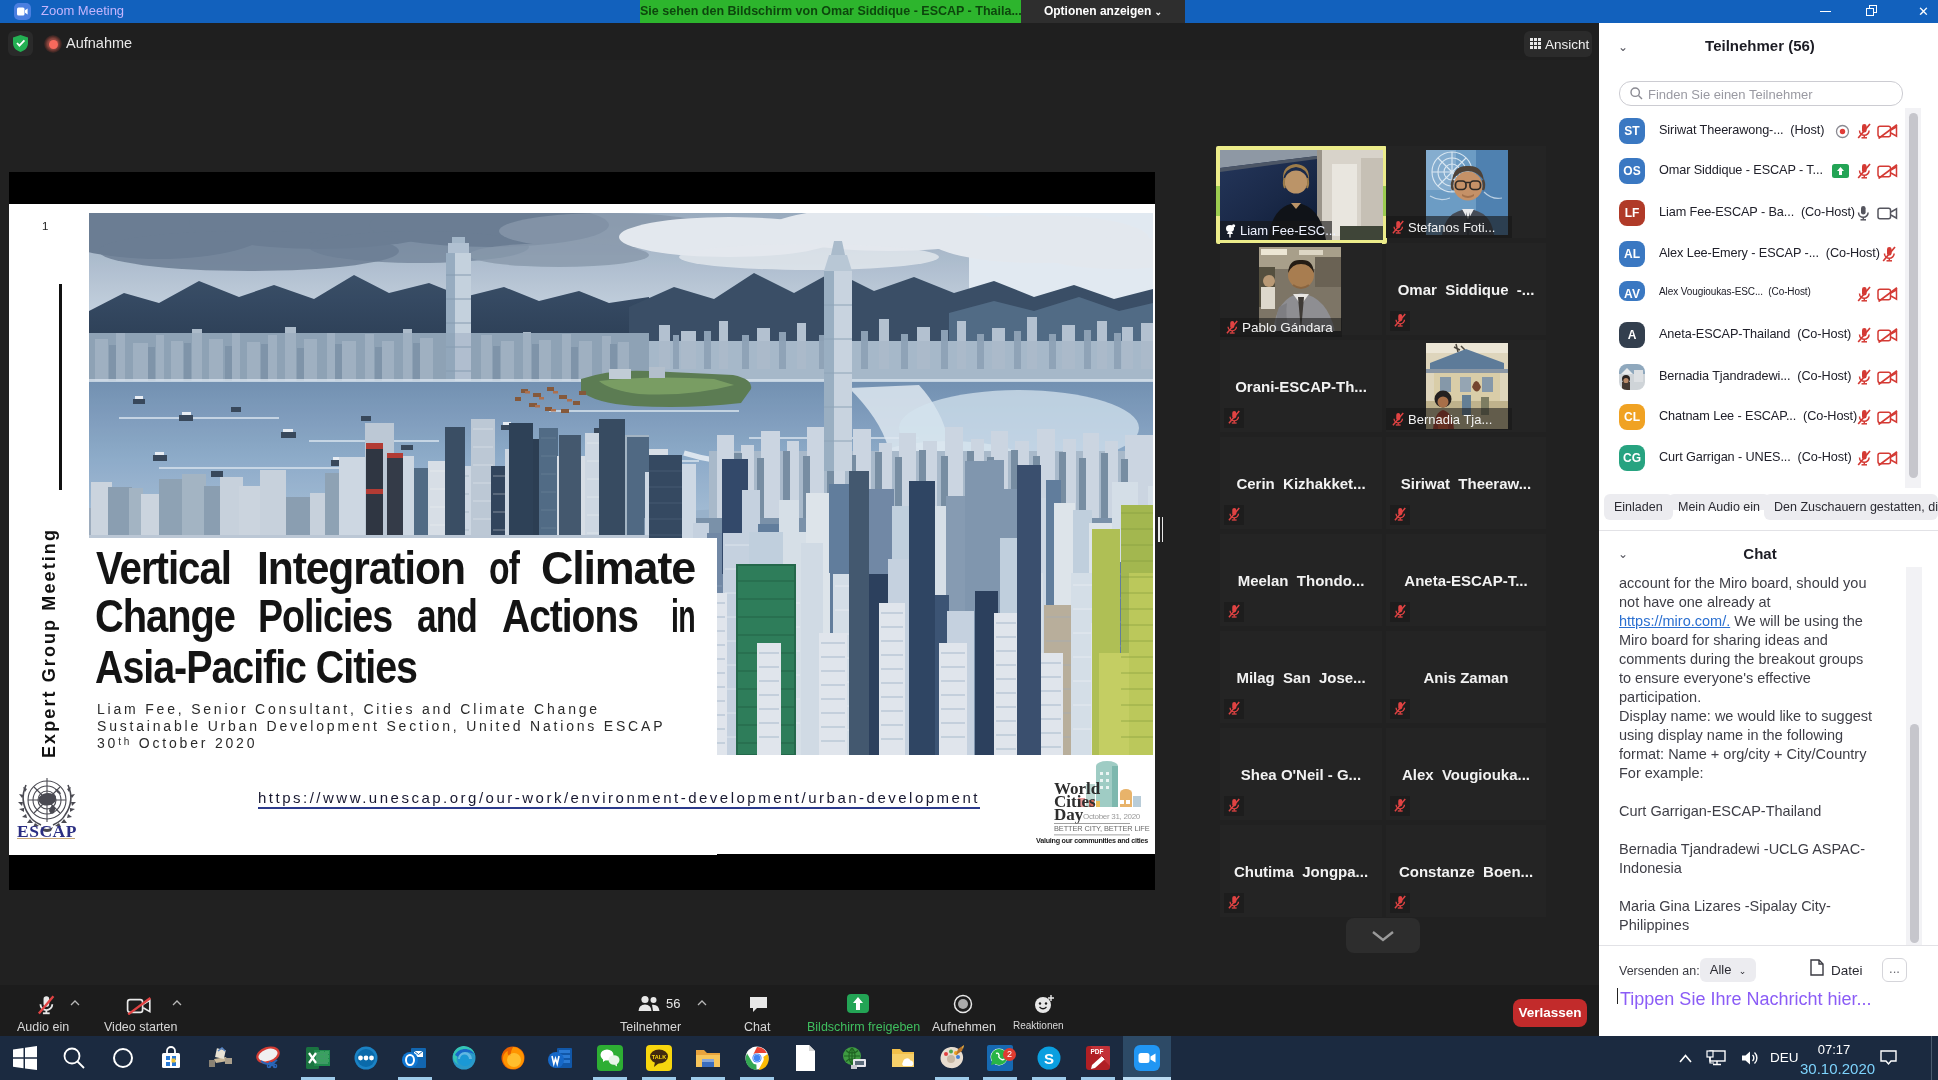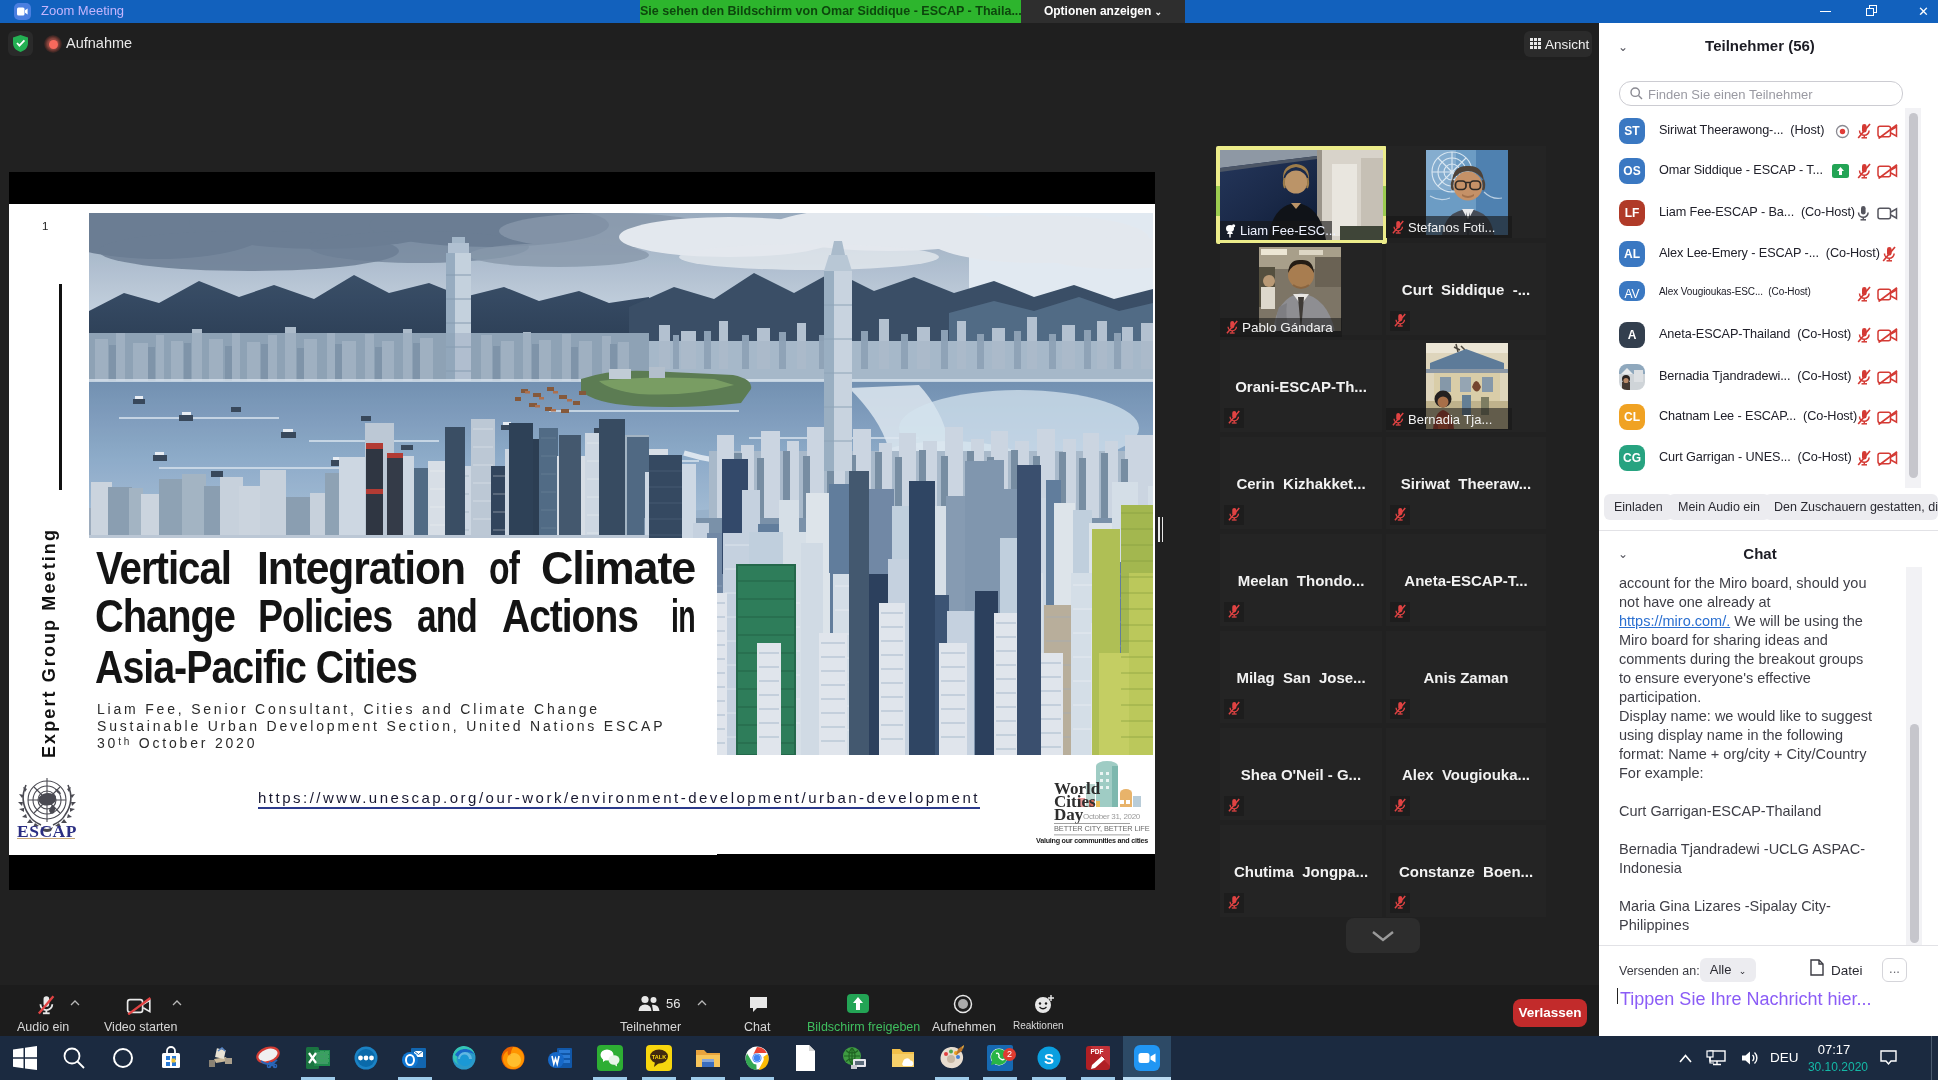--- a/index.html
+++ b/index.html
@@ -735,21 +735,21 @@
 <text x="49" y="59" font-family="Liberation Sans" font-size="8" fill="#9a9a9a" letter-spacing="-0.3">October 31, 2020</text>
 <rect x="20" y="63" width="76" height="0.8" fill="#8a8a8a"></rect>
 <text x="20" y="71" font-family="Liberation Sans" font-size="7.4" fill="#6a6a6a" letter-spacing="-0.1">BETTER CITY, BETTER LIFE</text>
 <rect x="20" y="74.5" width="76" height="0.8" fill="#8a8a8a"></rect>
 <text x="2" y="83" font-family="Liberation Sans" font-size="7.2" font-weight="bold" fill="#1a1a1a" letter-spacing="-0.25">Valuing our communities and cities</text>
 </svg>
 </div>
 
 <div id="tiles">
     <div class="abs" style="left:1386px;top:243px;width:160px;height:92px;background:#242424"></div>
-    <div class="abs" style="left:1386px;top:281px;width:160px;text-align:center;font-size:15px;font-weight:bold;color:#f2f2f2;white-space:pre">Curt  Siddique  -...</div>
+    <div class="abs" style="left:1386px;top:281px;width:160px;text-align:center;font-size:15px;font-weight:bold;color:#f2f2f2;white-space:pre">Omar  Siddique  -...</div>
     <div class="abs" style="left:1390px;top:311px;width:20px;height:20px;background:#1d1d1d"></div>
     <svg class="abs" style="left:1393px;top:313px" width="14" height="15" viewBox="0 0 16 17">
       <rect x="6" y="1" width="4.6" height="8.5" rx="2.3" fill="#e04343"></rect>
       <path d="M3.5 7.5 a4.8 4.8 0 0 0 9.6 0" fill="none" stroke="#e04343" stroke-width="1.5"></path>
       <line x1="8.3" y1="12.3" x2="8.3" y2="14.6" stroke="#e04343" stroke-width="1.5"></line>
       <line x1="5.5" y1="14.8" x2="11" y2="14.8" stroke="#e04343" stroke-width="1.5"></line>
       <line x1="2.2" y1="15" x2="14" y2="1" stroke="#e04343" stroke-width="1.7"></line>
     </svg>
     <div class="abs" style="left:1220px;top:340px;width:162px;height:92px;background:#242424"></div>
     <div class="abs" style="left:1220px;top:378px;width:162px;text-align:center;font-size:15px;font-weight:bold;color:#f2f2f2;white-space:pre">Orani-ESCAP-Th...</div>
@@ -1120,21 +1120,21 @@
       </svg>
       <div class="abs" style="left:1619px;top:241px;width:26px;height:26px;border-radius:8px;background:#3a78c2;color:#fff;font-size:12px;font-weight:bold;text-align:center;line-height:26px">AL</div>
       <div class="abs" style="left:1659px;top:246px;font-size:12.7px;letter-spacing:-0.1px;color:#20202a;white-space:nowrap">Alex Lee-Emery - ESCAP -...&nbsp; (Co-Host)</div>
       <svg class="abs" style="left:1881px;top:246px" width="16" height="17" viewBox="0 0 16 17">
         <rect x="6" y="1" width="4.6" height="8.5" rx="2.3" fill="#d43a34"></rect>
         <path d="M3.5 7.5 a4.8 4.8 0 0 0 9.6 0" fill="none" stroke="#d43a34" stroke-width="1.5"></path>
         <line x1="8.3" y1="12.3" x2="8.3" y2="14.6" stroke="#d43a34" stroke-width="1.5"></line>
         <line x1="5.5" y1="14.8" x2="11" y2="14.8" stroke="#d43a34" stroke-width="1.5"></line>
         <line x1="2.2" y1="15" x2="14" y2="1" stroke="#d43a34" stroke-width="1.7"></line>
       </svg>
-      <div class="abs" style="left:1619px;top:281px;width:26px;height:20px;border-radius:8px;background:#3a78c2;color:#fff;font-size:12px;font-weight:normal;text-align:center;line-height:26px">AV</div>
+      <div class="abs" style="left:1619px;top:281px;width:26px;height:20px;border-radius:8px;background:#3a78c2;color:#fff;font-size:12px;font-weight:bold;text-align:center;line-height:26px">AV</div>
       <div class="abs" style="left:1659px;top:286px;font-size:10px;letter-spacing:-0.1px;color:#20202a;white-space:nowrap">Alex Vougioukas-ESC...&nbsp; (Co-Host)</div>
       <svg class="abs" style="left:1856px;top:286px" width="16" height="17" viewBox="0 0 16 17">
         <rect x="6" y="1" width="4.6" height="8.5" rx="2.3" fill="#d43a34"></rect>
         <path d="M3.5 7.5 a4.8 4.8 0 0 0 9.6 0" fill="none" stroke="#d43a34" stroke-width="1.5"></path>
         <line x1="8.3" y1="12.3" x2="8.3" y2="14.6" stroke="#d43a34" stroke-width="1.5"></line>
         <line x1="5.5" y1="14.8" x2="11" y2="14.8" stroke="#d43a34" stroke-width="1.5"></line>
         <line x1="2.2" y1="15" x2="14" y2="1" stroke="#d43a34" stroke-width="1.7"></line>
       </svg>
       <svg class="abs" style="left:1877px;top:287px" width="21" height="15" viewBox="0 0 21 15">
         <rect x="1" y="2.2" width="12.5" height="10.6" rx="2" fill="none" stroke="#d43a34" stroke-width="1.5"></rect>
@@ -1204,21 +1204,21 @@
         <rect x="1" y="2.2" width="12.5" height="10.6" rx="2" fill="none" stroke="#d43a34" stroke-width="1.5"></rect>
         <path d="M14 6 L19.5 2.8 V12.2 L14 9" fill="none" stroke="#d43a34" stroke-width="1.5"></path>
         <line x1="1.5" y1="14.5" x2="20" y2="0.8" stroke="#d43a34" stroke-width="1.7"></line>
       </svg>
     </div>
 
 <div class="abs" style="left:1905px;top:108px;width:16px;height:380px;background:#f2f2f5"></div>
 <div class="abs" style="left:1908.5px;top:113px;width:9px;height:365px;background:#c6c6cc;border-radius:5px"></div>
 
 <div class="abs" style="left:1604px;top:494px;height:26px;padding:0 10px;background:#ececf0;border-radius:6px;font-size:12.5px;color:#2a2a32;line-height:26px">Einladen</div>
-<div class="abs" style="left:1668px;top:494px;height:26px;padding:0 10px;background:#ececf0;border-radius:6px;font-size:12.5px;color:#2a2a32;line-height:26px">Mein Audio ein</div>
+<div class="abs" style="left:1668px;top:494px;height:16px;padding:0 10px;background:#ececf0;border-radius:6px;font-size:12.5px;color:#2a2a32;line-height:26px">Mein Audio ein</div>
 <div class="abs" style="left:1764px;top:494px;height:26px;padding:0 10px;background:#ececf0;border-radius:6px;font-size:12.5px;color:#2a2a32;line-height:26px;white-space:nowrap;width:174px;overflow:hidden">Den Zuschauern gestatten, di</div>
 
 <div class="abs" style="left:1599px;top:530px;width:339px;height:1px;background:#e2e2e6"></div>
 
 <div class="abs" style="left:1618px;top:547px;color:#55555e;font-size:12px">⌄</div>
 <div class="abs" style="left:1599px;top:545px;width:322px;text-align:center;font-size:15px;font-weight:bold;color:#1c1c24">Chat</div>
 
 <div class="abs" style="left:1619px;top:574px;width:292px;font-size:14.5px;line-height:19px;color:#3e3e46">account for the Miro board, should you<br>not have one already at<br><span style="color:#2a6fd0;text-decoration:underline">https://miro.com/.</span> We will be using the<br>Miro board for sharing ideas and<br>comments during the breakout groups<br>to ensure everyone's effective<br>participation.<br>Display name: we would like to suggest<br>using display name in the following<br>format: Name + org/city + City/Country<br>For example:<br><br>Curt Garrigan-ESCAP-Thailand<br><br>Bernadia Tjandradewi -UCLG ASPAC-<br>Indonesia<br><br>Maria Gina Lizares -Sipalay City-<br>Philippines</div>
 
 <div class="abs" style="left:1906px;top:567px;width:16px;height:378px;background:#f2f2f5"></div>
@@ -1427,18 +1427,18 @@
       <path d="M11 11 v3 M7 14.5 h8" stroke="#fff" stroke-width="1.4"></path>
       <rect x="1" y="1" width="6" height="6" fill="#1d2f47" stroke="#fff" stroke-width="1.2"></rect>
       <path d="M4 7 v6 h4" stroke="#fff" stroke-width="1.2" fill="none"></path>
     </svg>
     <svg class="abs" style="left:1741px;top:1050px" width="18" height="16" viewBox="0 0 18 16">
       <path d="M1 5.5 h3.5 L9 1.5 V14.5 L4.5 10.5 H1 Z" fill="#fff"></path>
       <path d="M11.5 5 a4 4 0 0 1 0 6 M13.5 2.5 a7.5 7.5 0 0 1 0 11" stroke="#fff" stroke-width="1.4" fill="none"></path>
     </svg>
     <div class="abs" style="left:1770px;top:1050px;font-size:13.5px;color:#fff">DEU</div>
     <div class="abs" style="left:1800px;top:1042px;width:68px;text-align:center;font-size:13px;color:#fff">07:17</div>
-    <div class="abs" style="left:1800px;top:1060px;width:68px;text-align:right;font-size:12px;color:#14b8a6">30.10.2020</div>
+    <div class="abs" style="left:1800px;top:1060px;width:68px;text-align:right;font-size:15px;color:#7dd3fc">30.10.2020</div>
     <svg class="abs" style="left:1880px;top:1050px" width="17" height="16" viewBox="0 0 17 16">
       <path d="M1 1 h15 v10 h-5 l-2.5 3 -2.5 -3 h-5 z" fill="none" stroke="#fff" stroke-width="1.4"></path>
     </svg>
     <div class="abs" style="left:1931px;top:1036px;width:1px;height:44px;background:#4a5a6e"></div>
   </div>
 
 </body></html>

